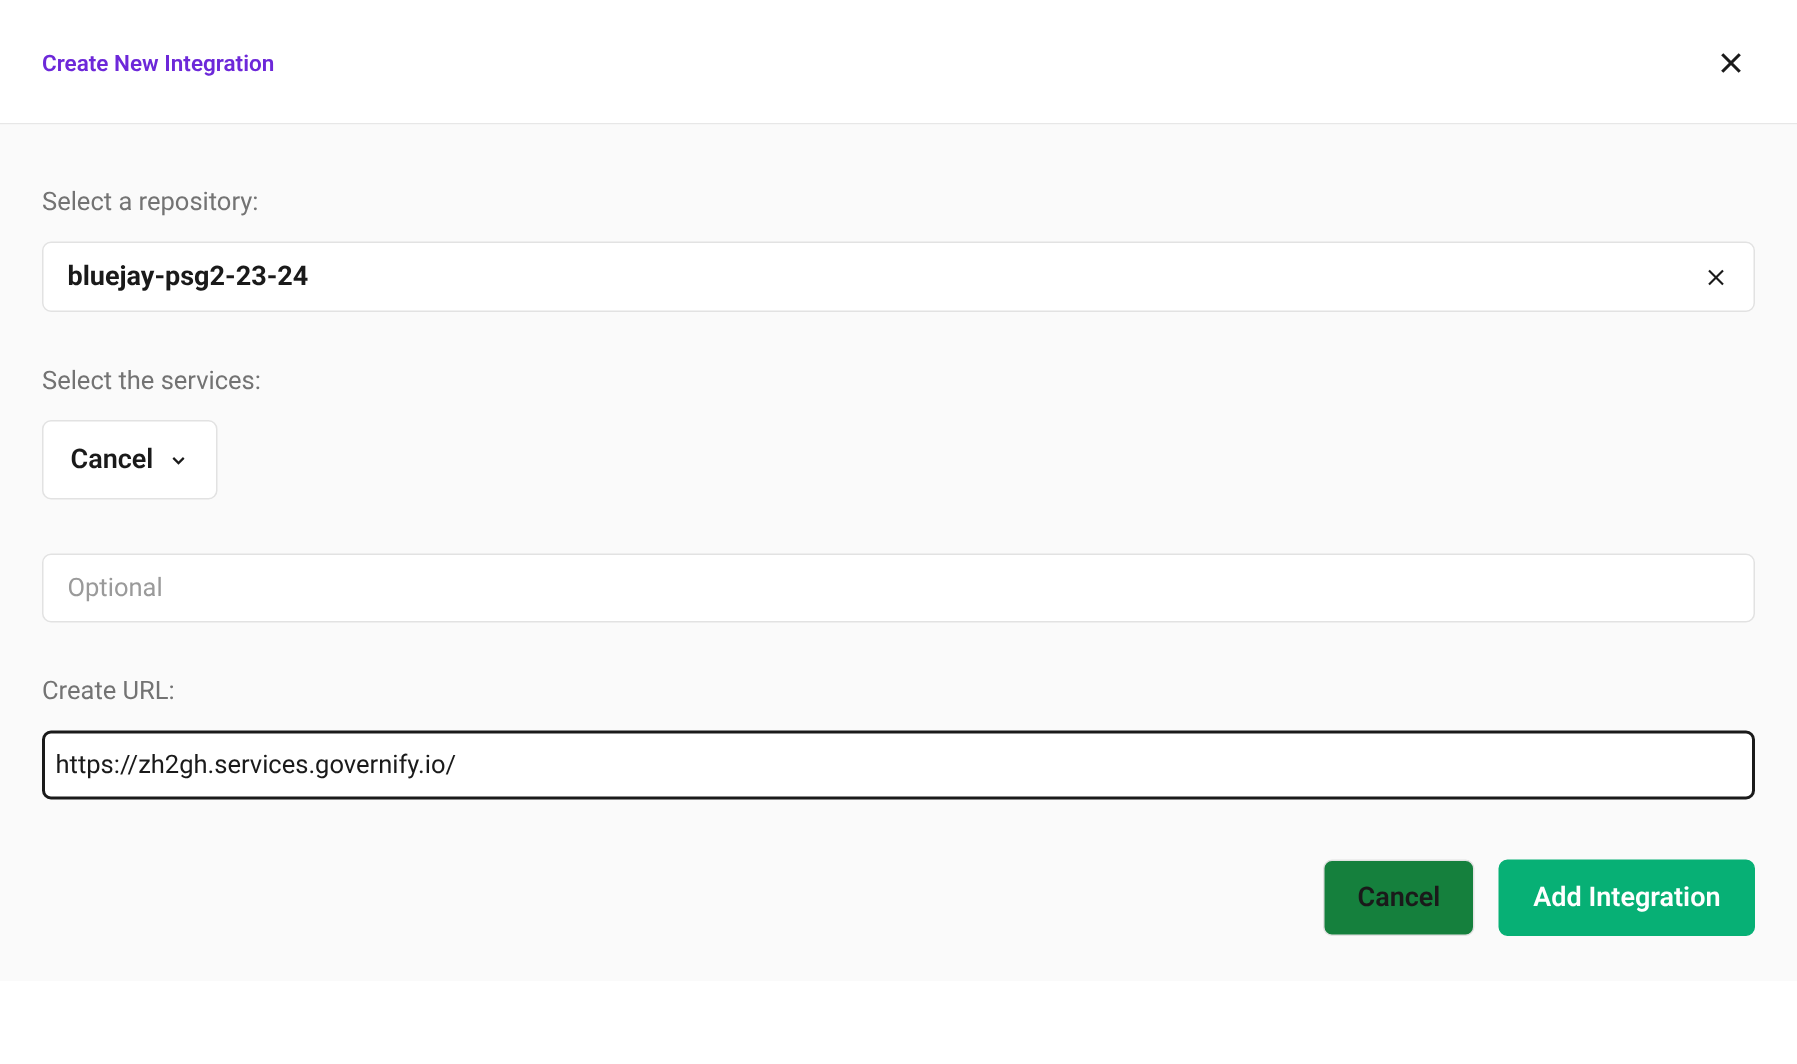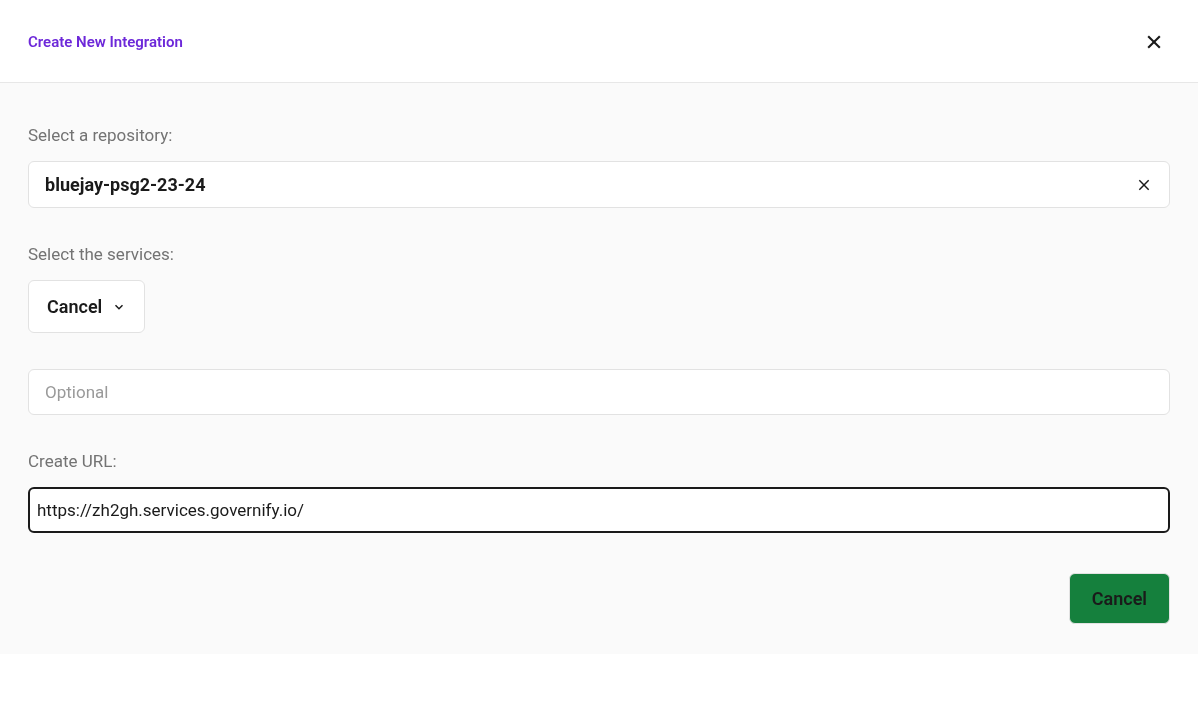--- a/index.html
+++ b/index.html
@@ -195,15 +195,16 @@
     <input type="text" class="text-input" placeholder="Optional" style="">
   </div>
 
   <div class="form-group tighter">
     <label class="form-label">Create URL:</label>
     <input type="text" class="text-input focused" value="https://zh2gh.services.governify.io/" style="">
   </div>
 
   <div class="footer">
     <button class="btn btn-cancel">Cancel</button>
+    <button class="btn btn-primary">Add Integration</button>
   </div>
 
 </div>
 
 </body></html>

